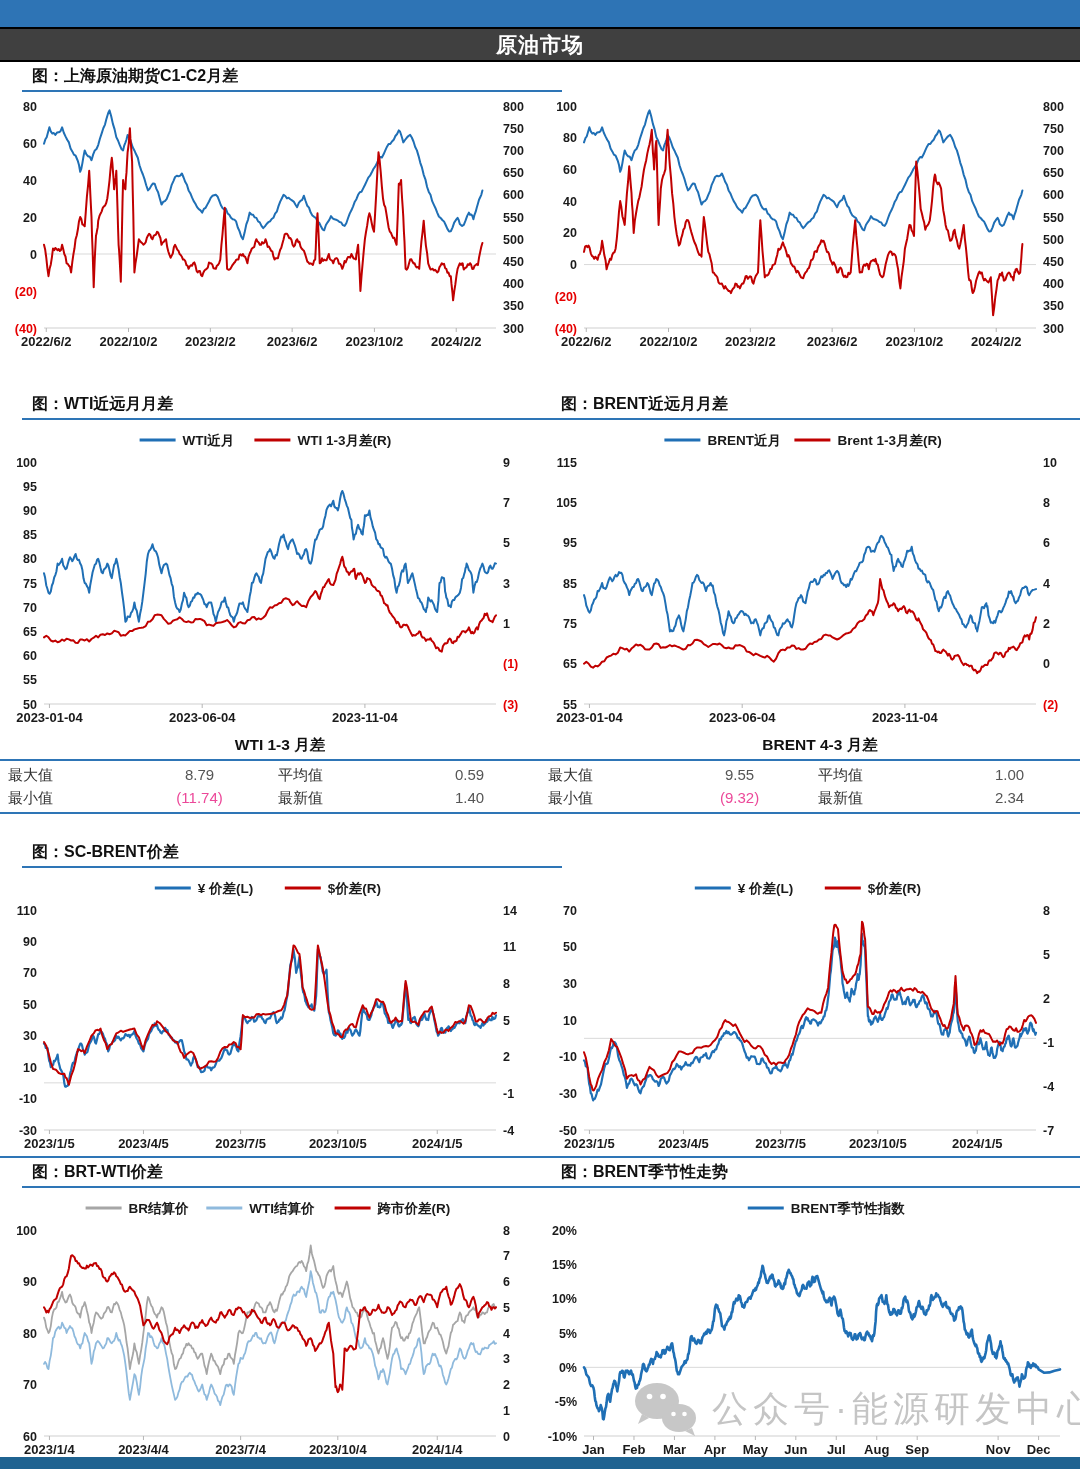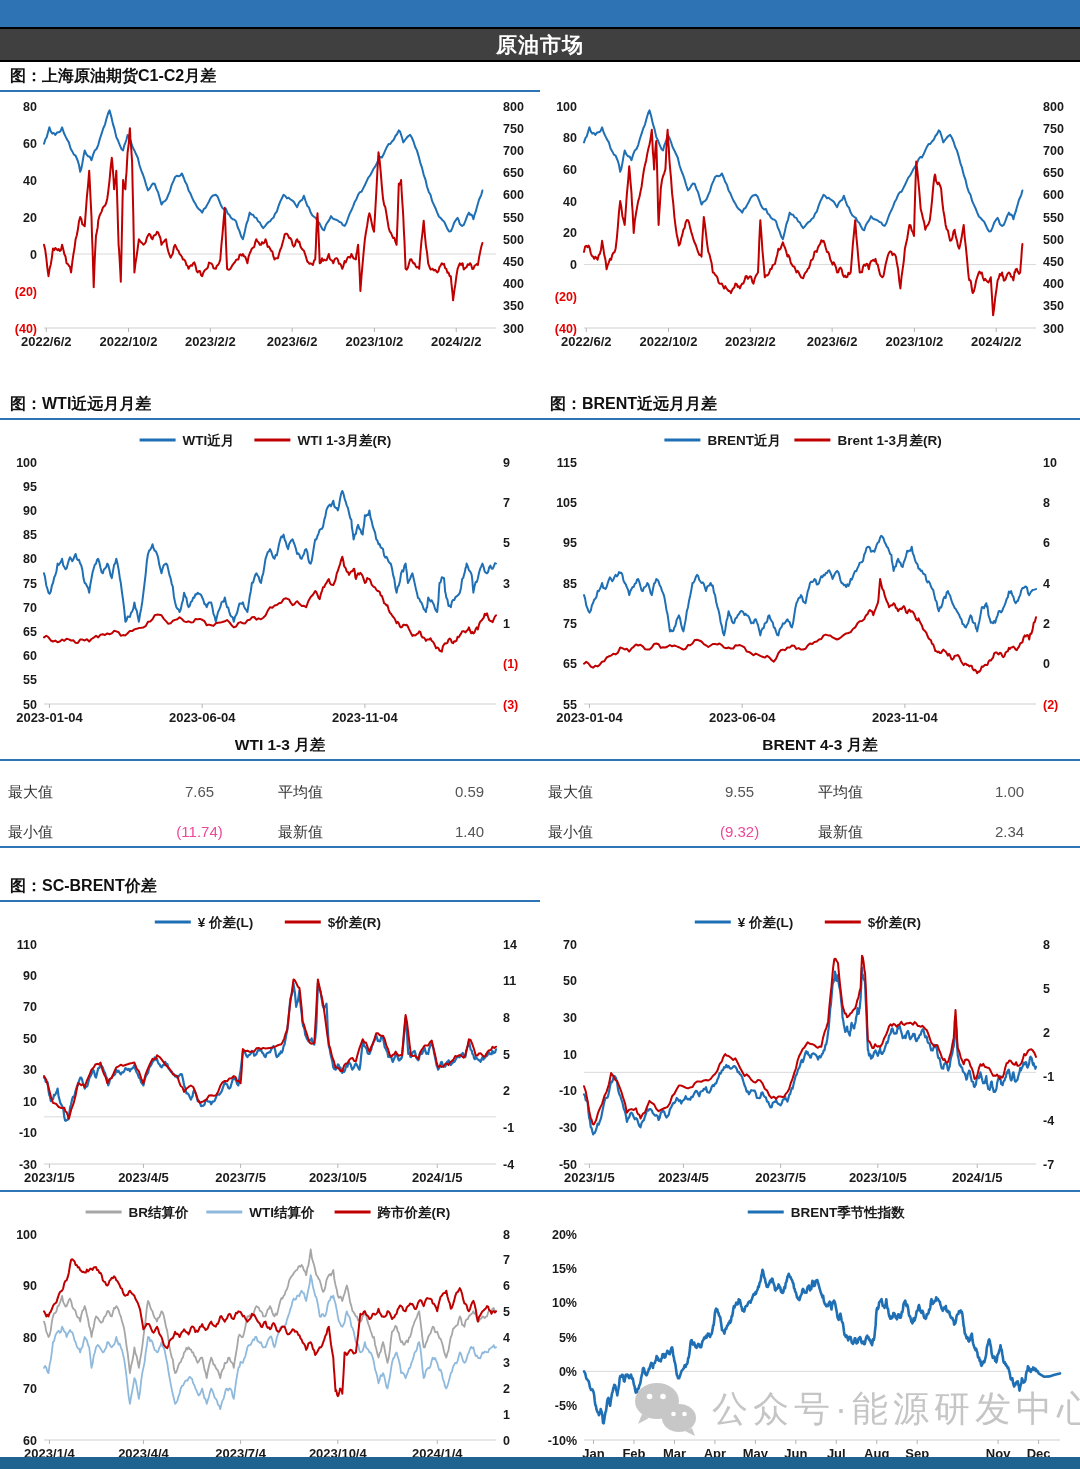--- a/index.html
+++ b/index.html
@@ -1,37 +1,37 @@
 <!DOCTYPE html>
 <html><head>
 <meta charset="utf-8">
 <style>
   html,body{margin:0;padding:0;background:#fff;}
   body{font-family:"Liberation Sans","DejaVu Sans",sans-serif;width:1080px;}
   .page{position:relative;width:1080px;height:1469px;background:#fff;overflow:hidden;}
   .topbar{height:27px;background:#2E74B5;border-bottom:2px solid #000;}
   .banner{height:31px;background:#404040;border-bottom:2px solid #000;display:flex;align-items:center;justify-content:center;
           color:#fff;font-weight:bold;font-size:21px;letter-spacing:1px;}
-  .trow{display:flex;}
+  .trow{display:flex;margin-left:22px;}
   .ctitle{width:540px;box-sizing:border-box;font-weight:bold;font-size:16px;color:#111;
           padding:4px 8px 3px 10px;border-bottom:2px solid #2E75B6;}
   .crow{display:flex;}
   .chart-canvas{width:540px;box-sizing:border-box;}
   .row1 .chart-canvas{height:262px;}
   .row2 .trow{margin-top:36px;}
   .row2 .chart-canvas{height:310px;}
   .row3 .trow{margin-top:24px;}
   .row3 .chart-canvas{height:288px;}
   .row4 .chart-canvas{height:274px;}
   .bluesep{height:2px;background:#2E75B6;}
   .stats{display:flex;}
   .shalf{width:540px;box-sizing:border-box;}
   .stitle{text-align:center;font-weight:bold;font-size:15.5px;color:#111;padding:5px 0 3px;margin-left:20px;}
   .sgrid{display:grid;grid-template-columns:1.1fr 1.2fr 1.1fr 1.2fr;border-top:2px solid #2E75B6;border-bottom:2px solid #2E75B6;padding:2px 0 3px;}
-  .scell{font-size:15px;line-height:23px;margin-top:17px;}
+  .scell{font-size:15px;line-height:23px;}
   .slab{padding-left:8px;color:#333;}
   .sval{text-align:center;color:#555;}
   .sneg{color:#ec4899;}
   .watermark{position:absolute;left:632px;top:1380px;display:flex;align-items:center;gap:14px;opacity:.55;pointer-events:none;}
   .wicon{width:66px;height:58px;}
   .wtext{font-size:36px;color:#969696;letter-spacing:5px;white-space:nowrap;}
   .bottombar{position:absolute;left:0;bottom:0;width:1080px;height:12px;background:#1F6391;}
   
   .tick{font:bold 12.5px "Liberation Sans","DejaVu Sans",sans-serif;fill:#1a1a1a;}
   .neg{fill:#e60000;}
@@ -195,21 +195,21 @@
             <text x="297.4" y="24.5" text-anchor="start" class="legend">Brent 1-3月差(R)</text>
           </svg></div>
     </div>
   </div>
 
   <div class="stats">
     <div class="shalf">
       <div class="stitle">WTI 1-3 月差</div>
       <div class="sgrid">
           <div class="scell slab">最大值</div>
-          <div class="scell sval">7.65</div>
+          <div class="scell sval">8.79</div>
           <div class="scell slab">平均值</div>
           <div class="scell sval">0.59</div>
           <div class="scell slab">最小值</div>
           <div class="scell sval sneg">(11.74)</div>
           <div class="scell slab">最新值</div>
           <div class="scell sval">1.40</div>
         </div>
     </div>
     <div class="shalf">
       <div class="stitle">BRENT 4-3 月差</div>
@@ -298,20 +298,24 @@
             <text x="197.8" y="24.5" text-anchor="start" class="legend">¥ 价差(L)</text>
             <line x1="284.8" y1="20" x2="320.8" y2="20" stroke="#C00000" stroke-width="3"></line>
             <text x="327.8" y="24.5" text-anchor="start" class="legend">$价差(R)</text>
           </svg></div>
     </div>
   </div>
 
   <div class="bluesep"></div>
 
   <div class="row4">
+    <div class="trow">
+      <div class="ctitle">图：BRT-WTI价差</div>
+      <div class="ctitle">图：BRENT季节性走势</div>
+    </div>
     <div class="crow">
       <div class="chart-canvas"><svg width="540" height="274">
             <text x="37" y="46.5" text-anchor="end" class="tick">100</text>
             <text x="37" y="98" text-anchor="end" class="tick">90</text>
             <text x="37" y="149.5" text-anchor="end" class="tick">80</text>
             <text x="37" y="201" text-anchor="end" class="tick">70</text>
             <text x="37" y="252.5" text-anchor="end" class="tick">60</text>
             <text x="503" y="46.5" text-anchor="start" class="tick">8</text>
             <text x="503" y="72.25" text-anchor="start" class="tick">7</text>
             <text x="503" y="98" text-anchor="start" class="tick">6</text>

